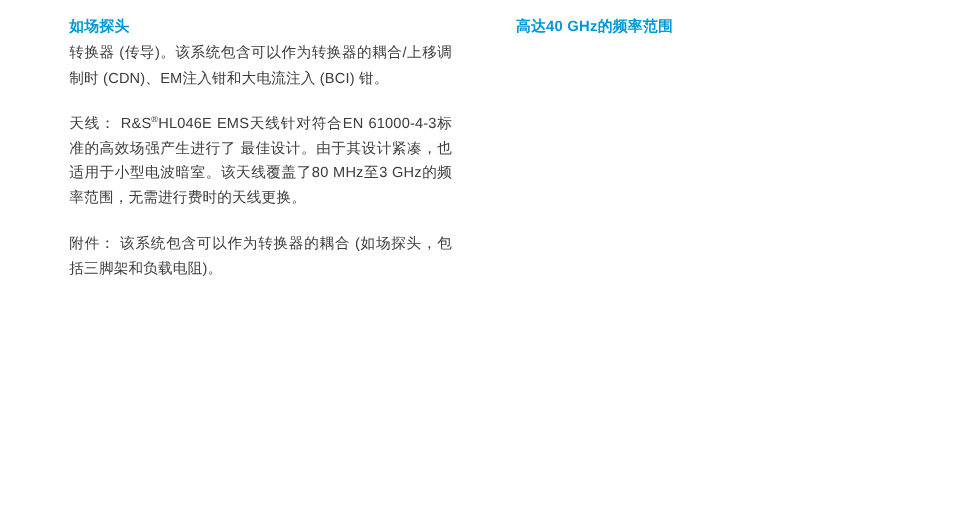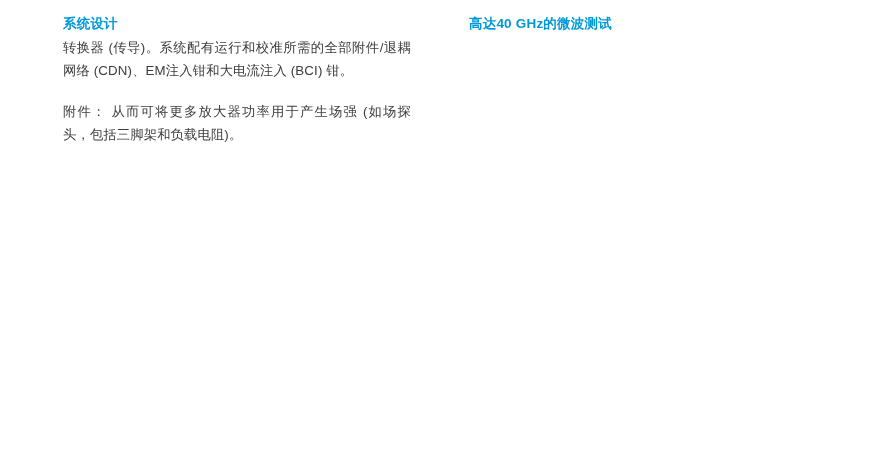--- a/index.html
+++ b/index.html
@@ -62,22 +62,23 @@
     vertical-align: super;
     line-height: 0;
   }
 </style>
 </head>
 <body>
 
 <div class="page">
 
   <div class="column col-left">
-    <h2 class="col-heading">系统设计</h2>
-    <p class="para">转换器 (传导)。系统配有运行和校准所需的全部附件/退耦网络 (CDN)、EM注入钳和大电流注入 (BCI) 钳。</p>
-    <p class="para para-gap-xl">附件： 从而可将更多放大器功率用于产生场强 (如场探头，包括三脚架和负载电阻)。</p>
+    <h2 class="col-heading">如场探头</h2>
+    <p class="para">转换器 (传导)。该系统包含可以作为转换器的耦合/上移调制时 (CDN)、EM注入钳和大电流注入 (BCI) 钳。</p>
+    <p class="para">天线： R&amp;S<sup>®</sup>HL046E EMS天线针对符合EN 61000-4-3标准的高效场强产生进行了 最佳设计。由于其设计紧凑，也适用于小型电波暗室。该天线覆盖了80 MHz至3 GHz的频率范围，无需进行费时的天线更换。</p>
+    <p class="para para-gap-xl">附件： 该系统包含可以作为转换器的耦合 (如场探头，包括三脚架和负载电阻)。</p>
   </div>
 
   <div class="column col-right">
-    <h2 class="col-heading">高达40 GHz的微波测试</h2>
+    <h2 class="col-heading">高达40 GHz的频率范围</h2>
   </div>
 
 </div>
 
 </body></html>

